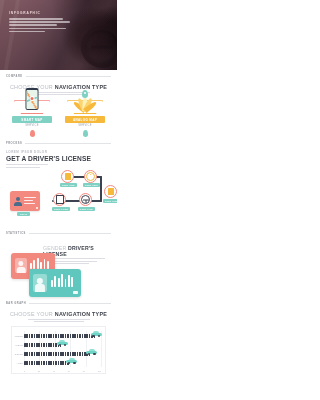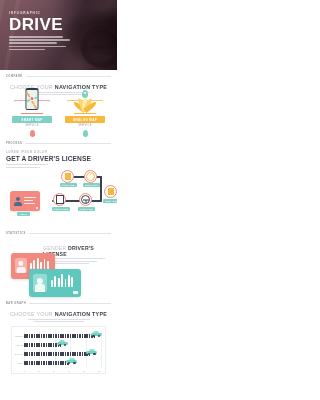--- a/index.html
+++ b/index.html
@@ -183,21 +183,20 @@
 <body>
 
 <div class="page">
 
   <div class="hero">
     <div class="hero-photo"></div>
     <div class="hero-wheel"></div>
     <div class="hero-tint"></div>
     <div class="hero-inner">
       <div class="hero-kicker">INFOGRAPHIC</div>
-      <div class="hero-title">DRIVE</div>
       <div class="hero-lines">
         <i></i>
           <i></i>
           <i></i>
           <i></i>
           <i></i>
       </div>
     </div>
   </div>
 

